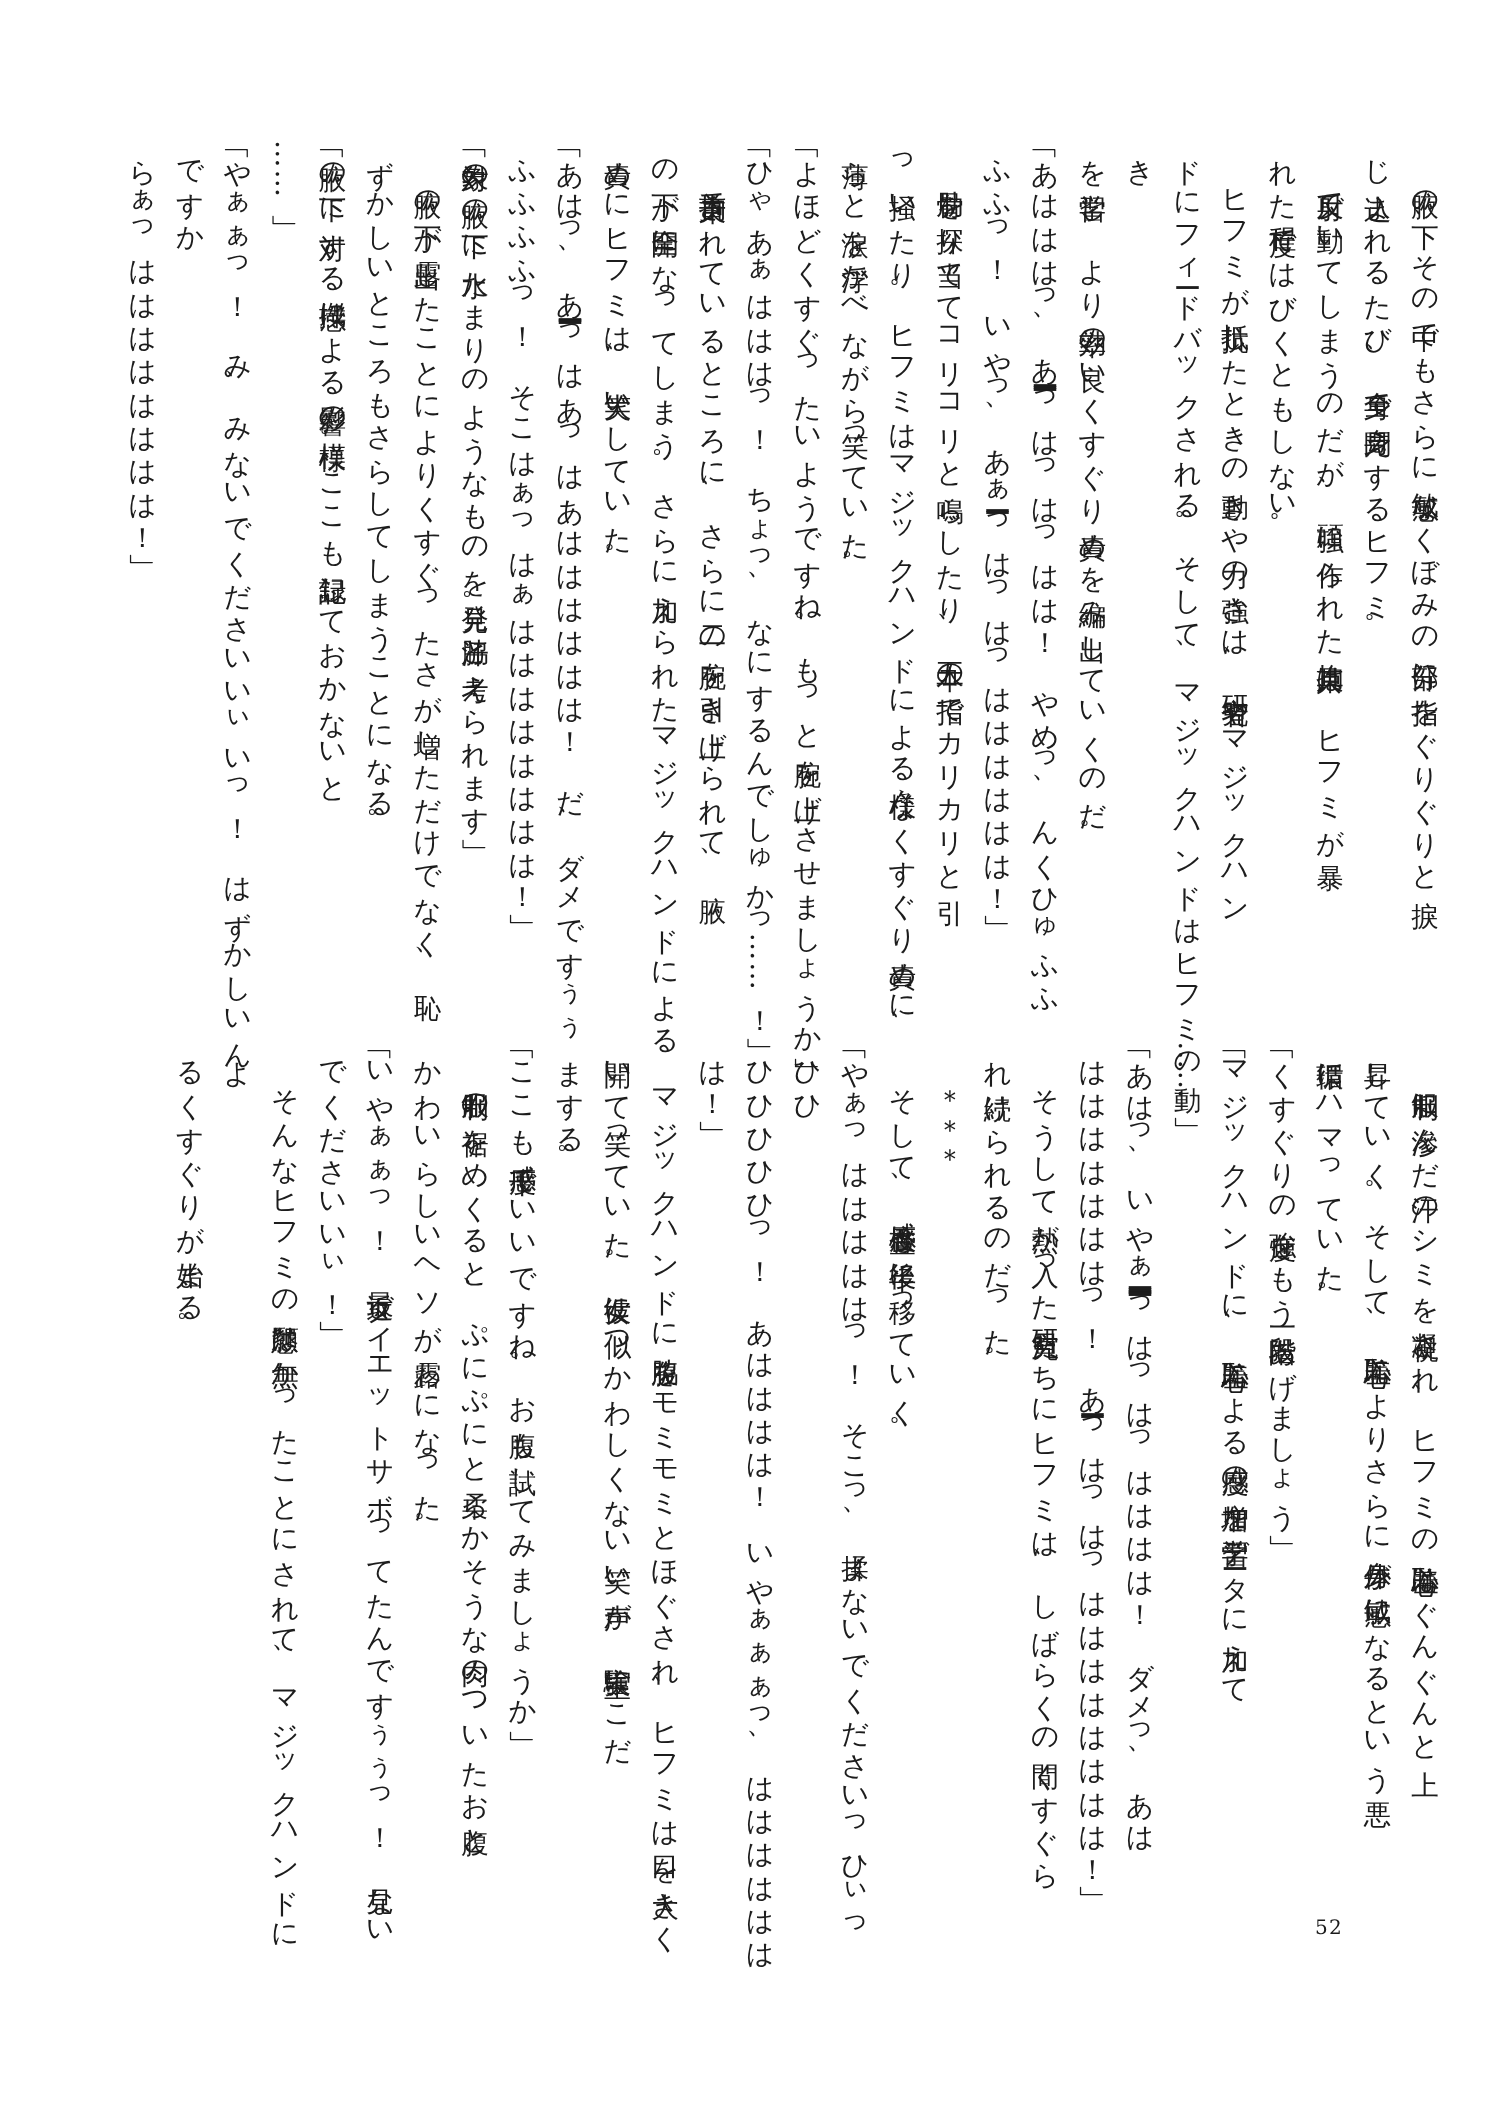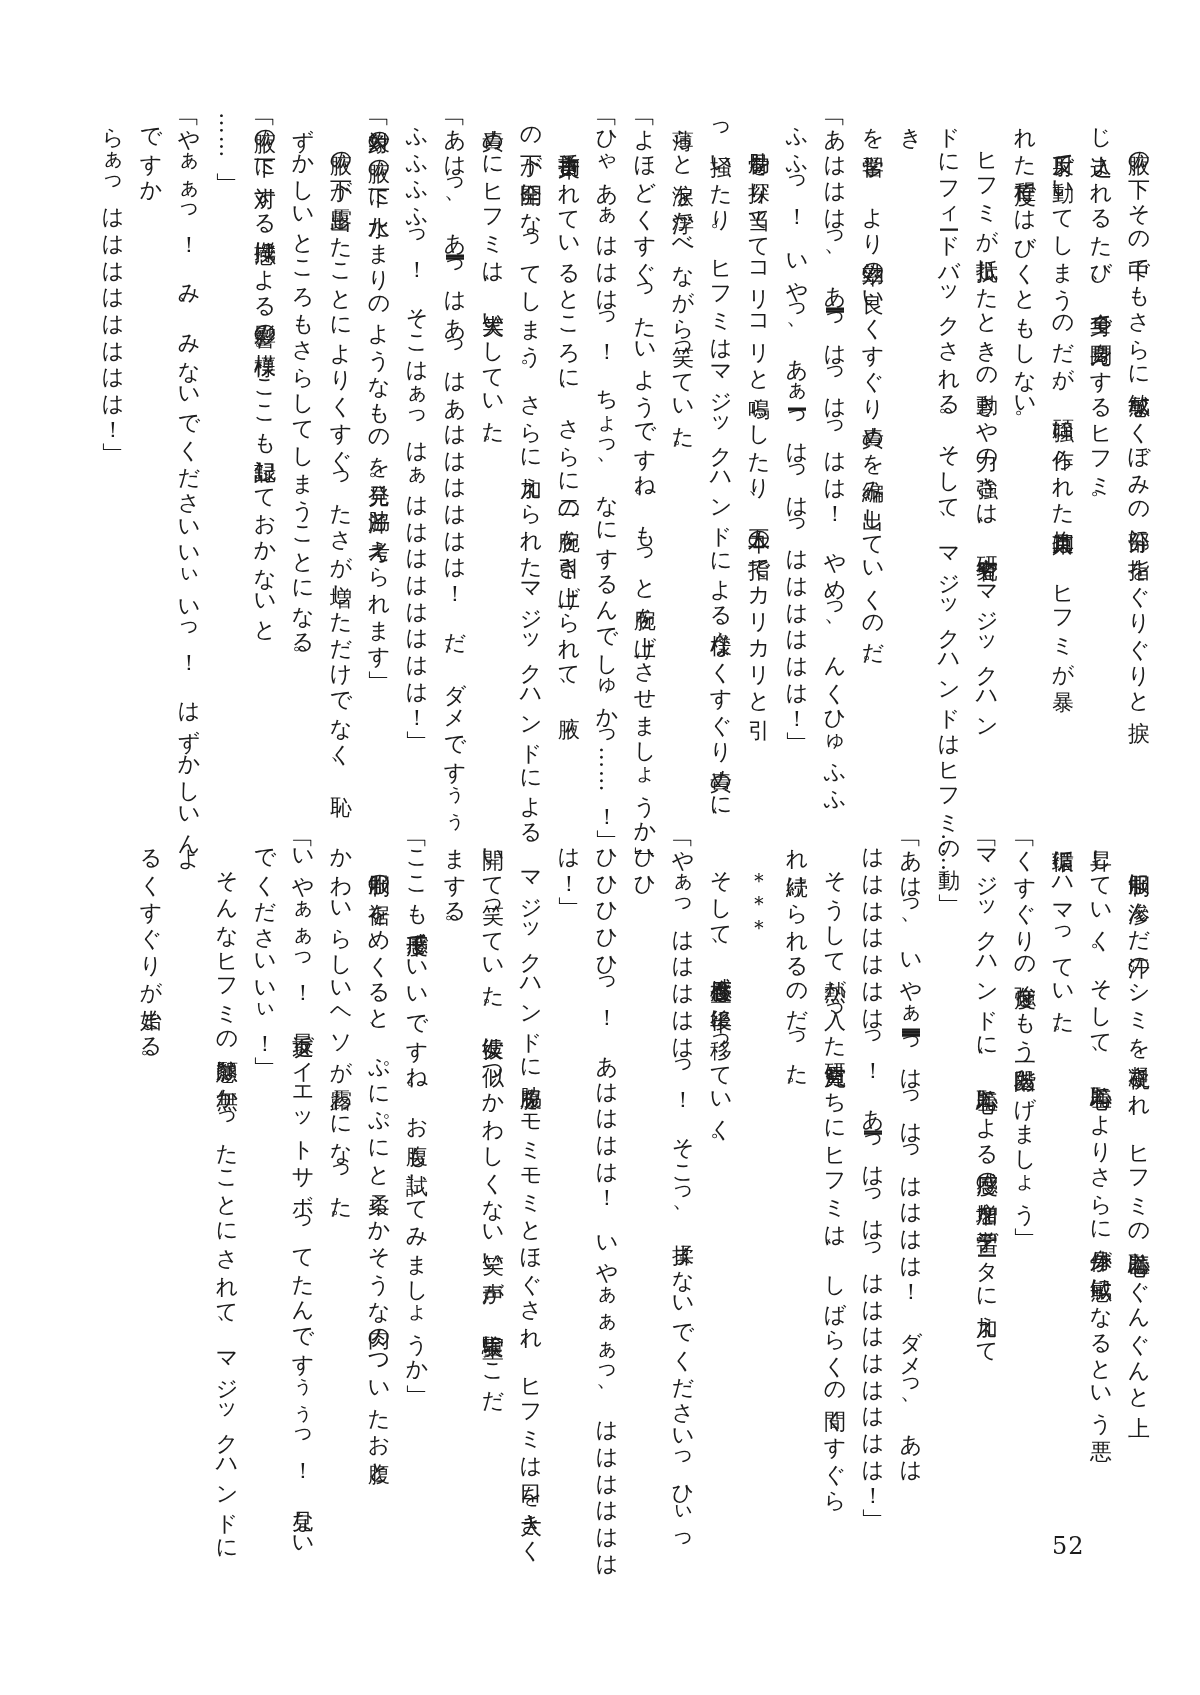--- a/index.html
+++ b/index.html
@@ -33,21 +33,21 @@
     padding: 0;
     height: 742px;          
   }
   .dan-top    { top: 112px; }
   .dan-bottom { top: 833px; }
 
   .page-number {
     position: absolute;
     left: 1052px;
     top: 1532px;
-    font-size: 24px;
+    font-size: 16px;
     letter-spacing: 1px;
   }
 </style>
 </head>
 <body>
 
 <div class="page">
   <div class="dan dan-top"><p>　腋の下、その中でもさらに敏感なくぼみの部分に指をぐりぐりと捩</p><p>じ込まれるたび、全身で身悶えするヒフミ。</p><p>　反射で動いてしまうのだが、頑強に作られた拘束具は、ヒフミが暴</p><p>れた程度ではびくともしない。</p><p>　ヒフミが抵抗したときの動きや力の強さは、研究者やマジックハン</p><p>ドにフィードバックされる。そして、マジックハンドはヒフミの動き</p><p>を学習し、より効率の良いくすぐり責めを編み出していくのだ。</p><p>「あはははっ、あーーーっはっはっはは！　やめっ、んくひゅふふ</p><p>ふふっ！　いやっ、あぁーーっはっはっはははははは！」</p><p>　肋骨を探り当ててコリコリと鳴らしたり、五本の指でカリカリと引</p><p>っ掻いたり。ヒフミはマジックハンドによる様々なくすぐり責めに、</p><p>薄らと涙を浮かべながら笑っていた。</p><p>「よほどくすぐったいようですね。もっと腕を上げさせましょうか」</p><p>「ひゃあぁはははっ！　ちょっ、なにするんでしゅかっ……！」</p><p>　手首拘束されているところに、さらに二の腕を引き上げられて、腋</p><p>の下が全開になってしまう。さらに加えられたマジックハンドによる</p><p>責めにヒフミは、大笑いしていた。</p><p>「あはっ、あーーーっはあっはあはははははは！　だ、ダメですぅぅ</p><p>ふふふふっ！　そこはぁっはぁはははははははは！」</p><p>「対象の腋の下に水たまりのようなものを発見。脇汗と考えられます」</p><p>　腋の下が露出したことによりくすぐったさが増しただけでなく、恥</p><p>ずかしいところもさらしてしまうことになる。</p><p>「腋の下に対する擽感による影響の模様。ここも記録しておかないと</p><p>……」</p><p>「やぁぁっ！　み、みないでくださいいぃいっ！　はずかしいんですか</p><p>らぁっはははははははは！」</p></div>
 
   <div class="dan dan-bottom"><p>　制服に滲んだ汗のシミを凝視され、ヒフミの羞恥心はぐんぐんと上</p><p>昇していく。そして、羞恥心によりさらに身体が敏感になるという悪</p><p>循環にハマっていた。</p><p>「くすぐりの強度をもう一段階あげましょう」</p><p>「マジックハンドに、羞恥心による感度の増加を学習データに加えて</p><p>……」</p><p>「あはっ、いやぁーーーーーっはっはっはははは！　ダメっ、あは</p><p>はははははははっ！　あーーっはっはっはははははははは！」</p><p>　そうして熱が入った研究員たちにヒフミは、しばらくの間くすぐら</p><p>れ続けられるのだった。</p><p>　＊＊＊</p><p>　そして、感度検査も後半に移っていく。</p><p>「やぁっはははははっ！　そこっ、揉まないでくださいっひぃっひひ</p><p>ひひひひひっ！　あはははは！　いやぁぁぁっ、ははははははは！」</p><p>　マジックハンドに脇腹をモミモミとほぐされ、ヒフミは口を大きく</p><p>開いて笑っていた。彼女に似つかわしくない笑い声が、実験室にこだ</p><p>まする。</p><p>「ここも感度十でいいですね。お腹も試してみましょうか」</p><p>　制服の裾をめくると、ぷにぷにと柔らかそうな肉のついたお腹と、</p><p>かわいらしいヘソが露わになった。</p><p>「いやぁぁっ！　最近ダイエットサボってたんですぅぅっ！　見ない</p><p>でくださいいぃ！」</p><p>　そんなヒフミの懇願は無かったことにされて、マジックハンドによ</p><p>るくすぐりが始まる。</p></div>

